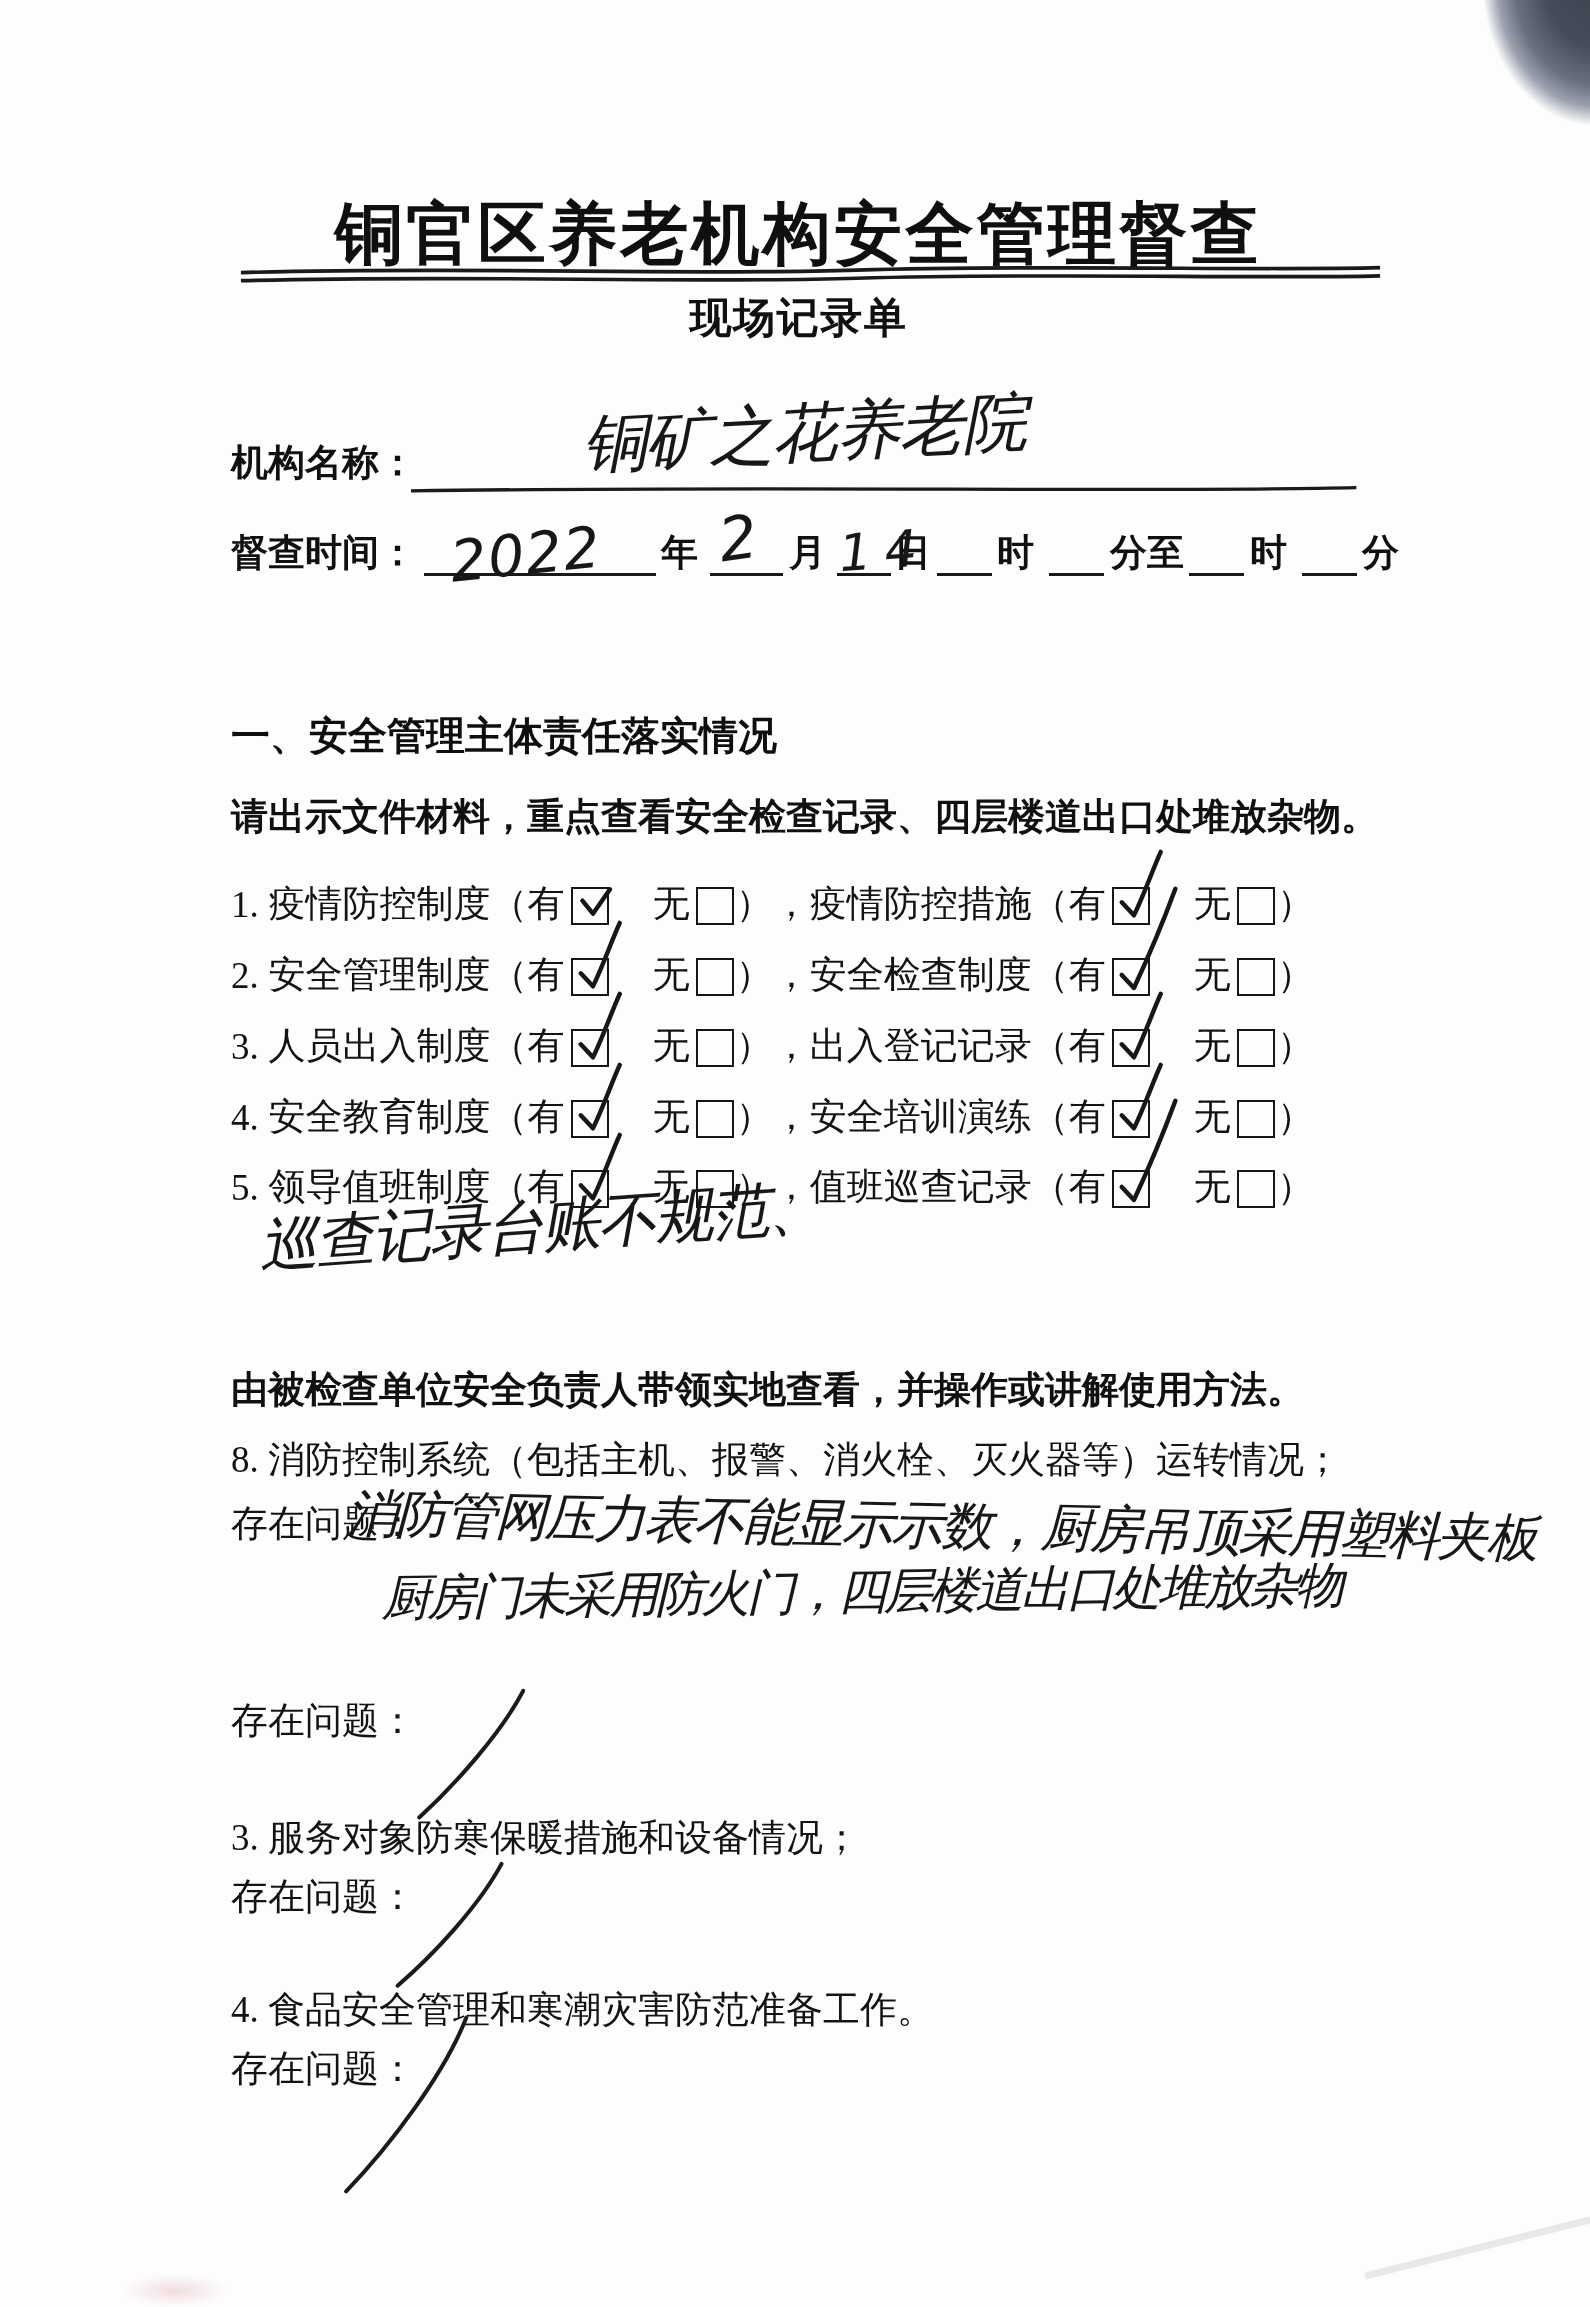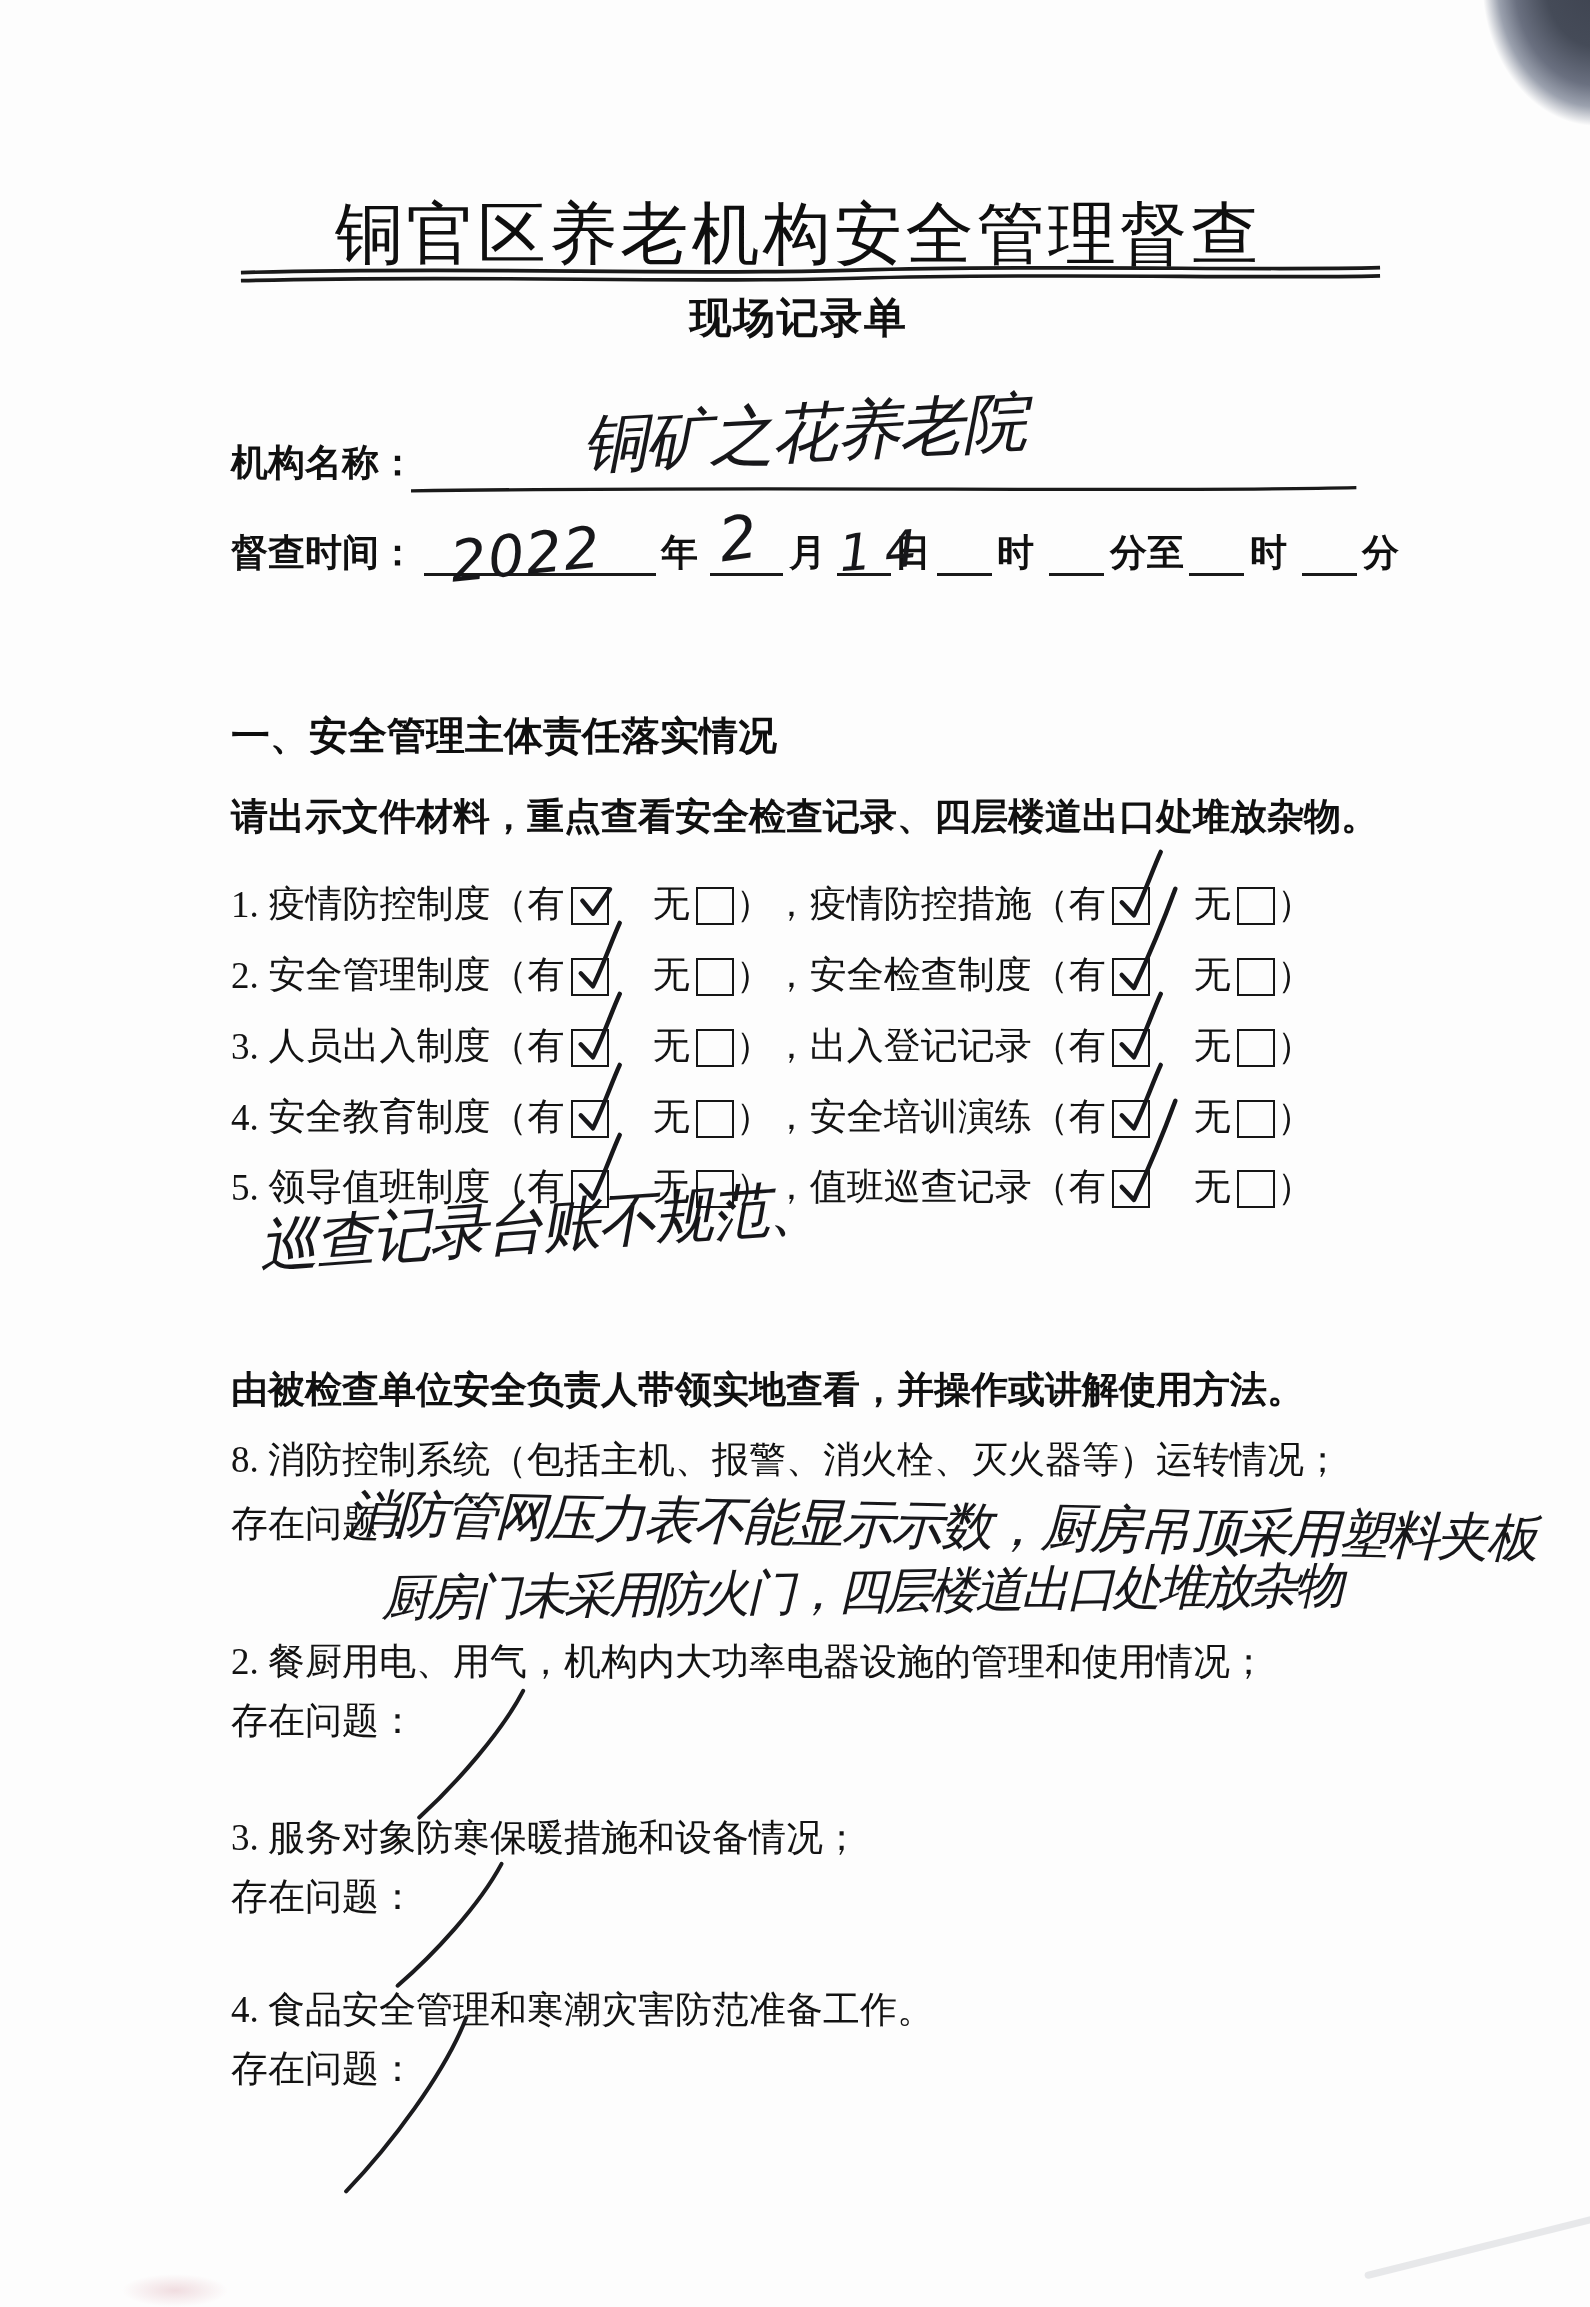--- a/index.html
+++ b/index.html
@@ -19,21 +19,21 @@
     background: radial-gradient(closest-side, rgba(233,203,208,0.65), rgba(233,203,208,0));
   }
   .streak-br {
     position:absolute; right:-24.4px; top:2242px; width:253px; height:7.3px;
     background: rgba(188,190,196,0.32); transform:rotate(-14deg); border-radius:4.1px;
   }
 
   
   .title {
     position:absolute; left:204px; top:189px; width:1189px; margin:0;
-    text-align:center; font-family:"Liberation Sans", sans-serif; font-weight:normal;
+    text-align:center; font-family:"Liberation Sans", sans-serif; font-weight:bold;
     font-size:68px; letter-spacing:3.3px; color:#0f0f0f; white-space:nowrap;
   }
   .title-rule { position:absolute; left:238px; top:262px; width:1145px; height:26px; }
   .subtitle {
     position:absolute; left:204px; top:290px; width:1189px; margin:0;
     text-align:center; font-family:"Liberation Sans", sans-serif; font-weight:bold;
     font-size:42px; letter-spacing:1.6px; color:#101010;
   }
   .field-label {
     position:absolute; left:231px; font-family:"Liberation Sans", sans-serif; font-weight:bold;
@@ -301,21 +301,20 @@
 
   <div class="hw hw-note">巡查记录台账不规范、</div>
 
   <div class="intro" style="top:1365px">由被检查单位安全负责人带领实地查看，并操作或讲解使用方法。</div>
 
   <div class="s2-item" style="top:1435px">8. 消防控制系统（包括主机、报警、消火栓、灭火器等）运转情况；</div>
   <div class="problem" style="top:1499px">存在问题：</div>
   <div class="hw hw-p1a">消防管网压力表不能显示示数，厨房吊顶采用塑料夹板</div>
   <div class="hw hw-p1b">厨房门未采用防火门，四层楼道出口处堆放杂物</div>
 
-  <div class="s2-item" style="top:1637px">2. 餐厨用电、用气，机构内大功率电器设施的管理和使用情况；</div>
   <div class="problem" style="top:1696px">存在问题：</div>
   <svg class="slash" style="left:411px;top:1686px;width:122px;height:138px" viewBox="0 0 150 170">
     <path d="M138,6 C112,56 56,120 10,162"></path>
   </svg>
 
   <div class="s2-item" style="top:1813px">3. 服务对象防寒保暖措施和设备情况；</div>
   <div class="problem" style="top:1872px">存在问题：</div>
   <svg class="slash" style="left:391px;top:1859px;width:122px;height:134px" viewBox="0 0 150 165">
     <path d="M136,6 C108,58 52,118 8,156"></path>
   </svg>

